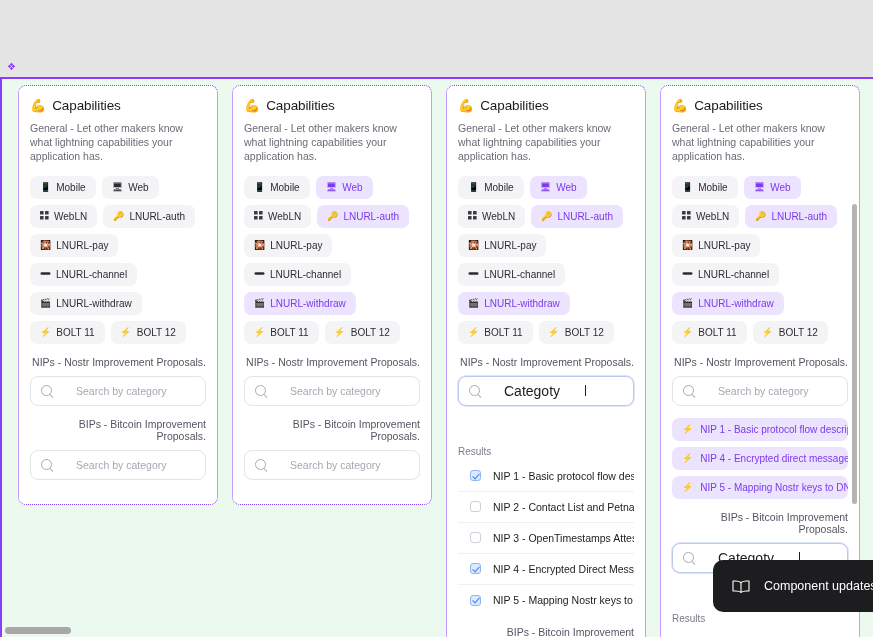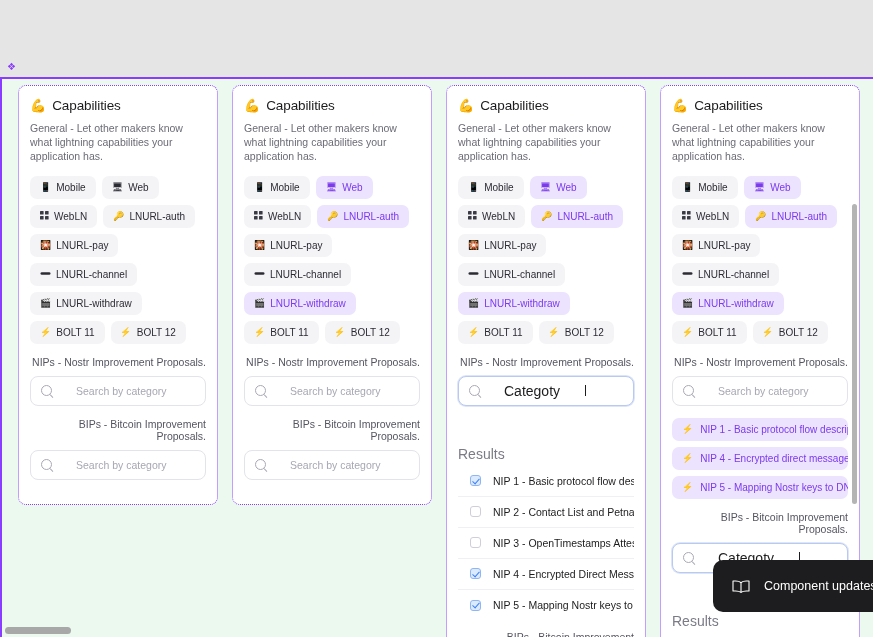--- a/index.html
+++ b/index.html
@@ -143,21 +143,21 @@
   .caret {
     display: inline-block;
     width: 1px; height: 11px;
     background: #1c1c1e;
     vertical-align: -2px;
     margin-left: 1px;
   }
 
   
   .res-label {
-    font-size: 14px; color: #7b7b87;
+    font-size: 10px; color: #7b7b87;
     margin-bottom: 4px;
     margin-top: 40px;
   }
   .res-list { margin-bottom: 10px; }
   .res-row {
     display: flex; align-items: center; gap: 12px;
     height: 31px;
     padding-left: 12px;
     border-bottom: 1px solid #f0f0f4;
     cursor: pointer;

